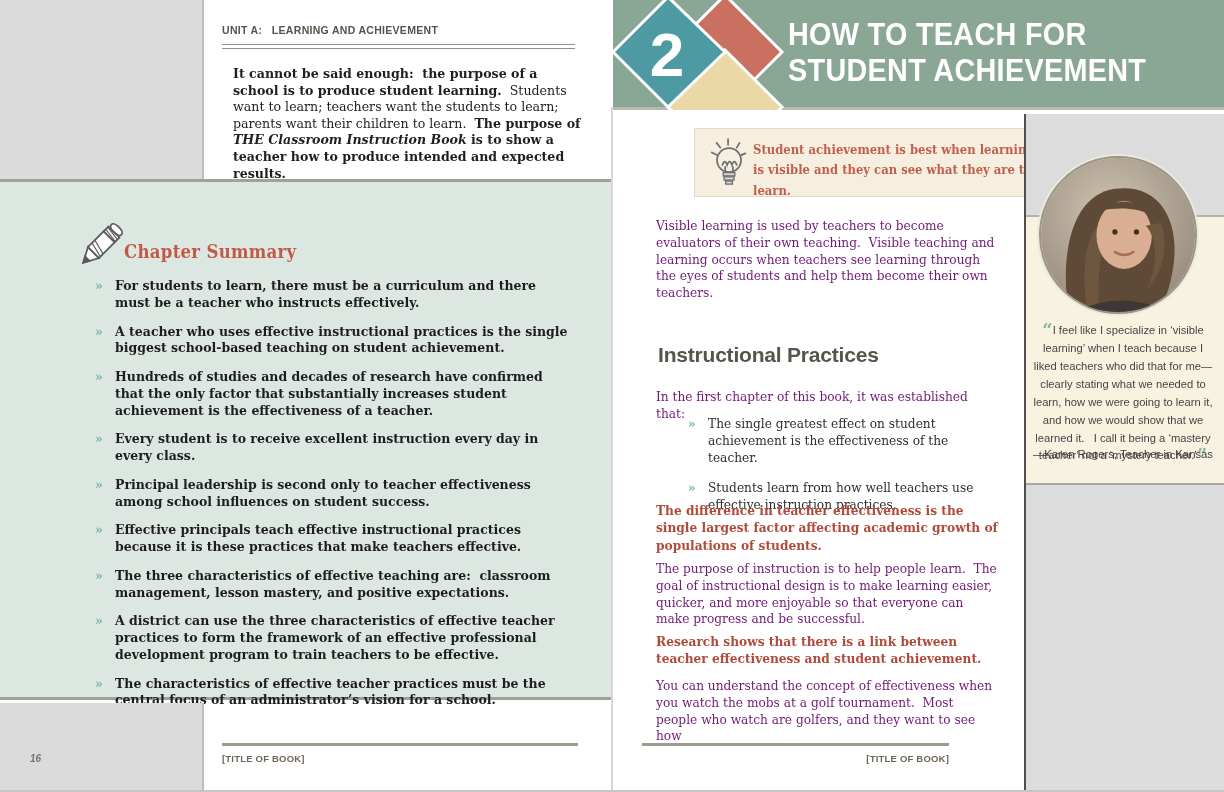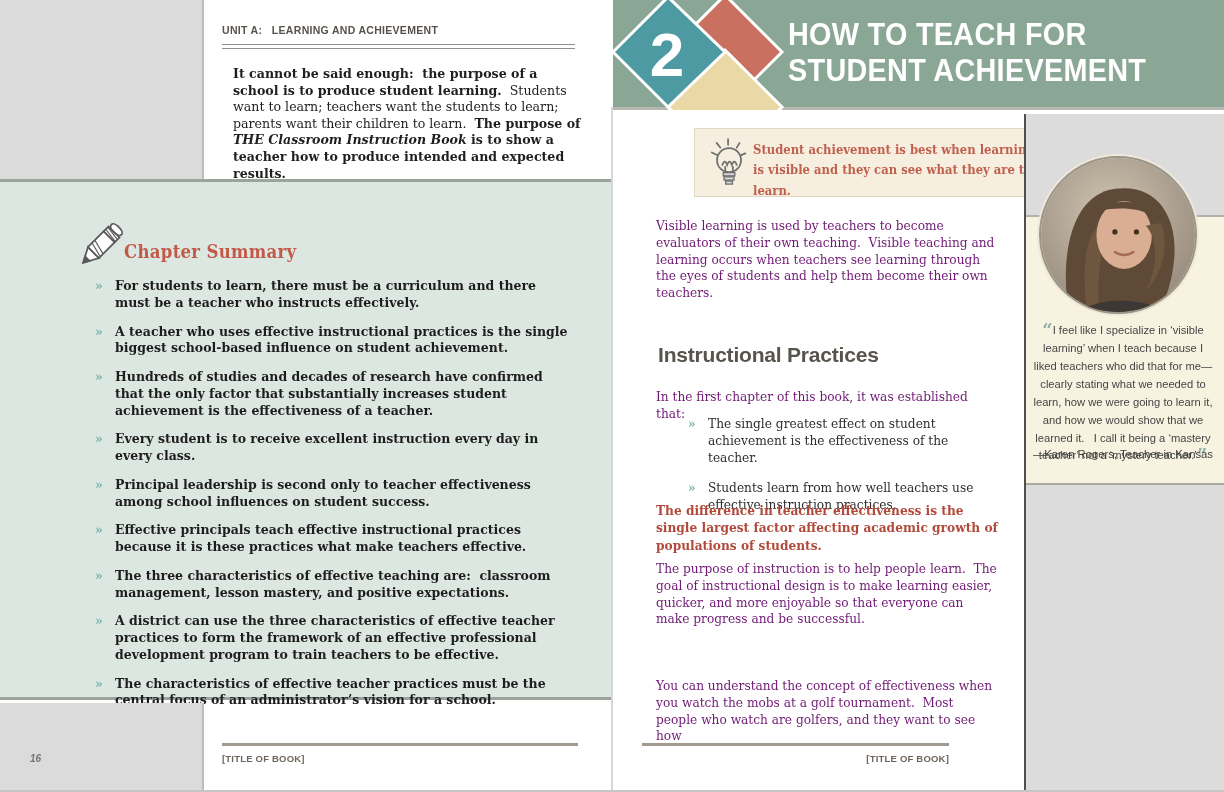--- a/index.html
+++ b/index.html
@@ -117,37 +117,37 @@
 
   <div id="cs-title" class="abs">Chapter Summary</div>
 
   <div id="cs-list" class="abs">
     <div class="cs-item">
         <span class="mark">»</span>
         <span class="prewrap">For students to learn, there must be a curriculum and there must be a teacher who instructs effectively.</span>
       </div>
     <div class="cs-item">
         <span class="mark">»</span>
-        <span class="prewrap">A teacher who uses effective instructional practices is the single biggest school-based influence on student achievement.</span>
+        <span class="prewrap">A teacher who uses effective instructional practices is the single biggest school-based teaching on student achievement.</span>
       </div>
     <div class="cs-item">
         <span class="mark">»</span>
         <span class="prewrap">Hundreds of studies and decades of research have confirmed that the only factor that substantially increases student achievement is the effectiveness of a teacher.</span>
       </div>
     <div class="cs-item">
         <span class="mark">»</span>
         <span class="prewrap">Every student is to receive excellent instruction every day in every class.</span>
       </div>
     <div class="cs-item">
         <span class="mark">»</span>
         <span class="prewrap">Principal leadership is second only to teacher effectiveness among school influences on student success.</span>
       </div>
     <div class="cs-item">
         <span class="mark">»</span>
-        <span class="prewrap">Effective principals teach effective instructional practices because it is these practices what make teachers effective.</span>
+        <span class="prewrap">Effective principals teach effective instructional practices because it is these practices that make teachers effective.</span>
       </div>
     <div class="cs-item">
         <span class="mark">»</span>
         <span class="prewrap">The three characteristics of effective teaching are:  classroom management, lesson mastery, and positive expectations.</span>
       </div>
     <div class="cs-item">
         <span class="mark">»</span>
         <span class="prewrap">A district can use the three characteristics of effective teacher practices to form the framework of an effective professional development program to train teachers to be effective.</span>
       </div>
     <div class="cs-item">
@@ -206,20 +206,21 @@
         <span class="prewrap">The single greatest effect on student achievement is the effectiveness of the teacher.</span>
       </div>
     <div class="r-item">
         <span class="mark">»</span>
         <span class="prewrap">Students learn from how well teachers use effective instruction practices.</span>
       </div>
   </div>
 
   <div id="red2" class="abs red-par prewrap">The difference in teacher effectiveness is the single largest factor affecting academic growth of populations of students.</div>
   <div id="p3" class="abs body-par prewrap">The purpose of instruction is to help people learn.  The goal of instructional design is to make learning easier, quicker, and more enjoyable so that everyone can make progress and be successful.</div>
+  <div id="red3" class="abs red-par prewrap">Research shows that there is a link between teacher effectiveness and student achievement.</div>
   <div id="p4" class="abs body-par prewrap">You can understand the concept of effectiveness when you watch the mobs at a golf tournament.  Most people who watch are golfers, and they want to see how</div>
 
   <div id="footer-right-rule" class="abs"></div>
   <div id="footer-right-title" class="abs">[TITLE OF BOOK]</div>
   <div id="page-num-right" class="abs">17</div>
 
   <div id="sidebar" class="abs">
     <div id="sb-gray-top"></div>
     <div id="sb-cream"></div>
     <div id="sb-gray-bottom"></div>

